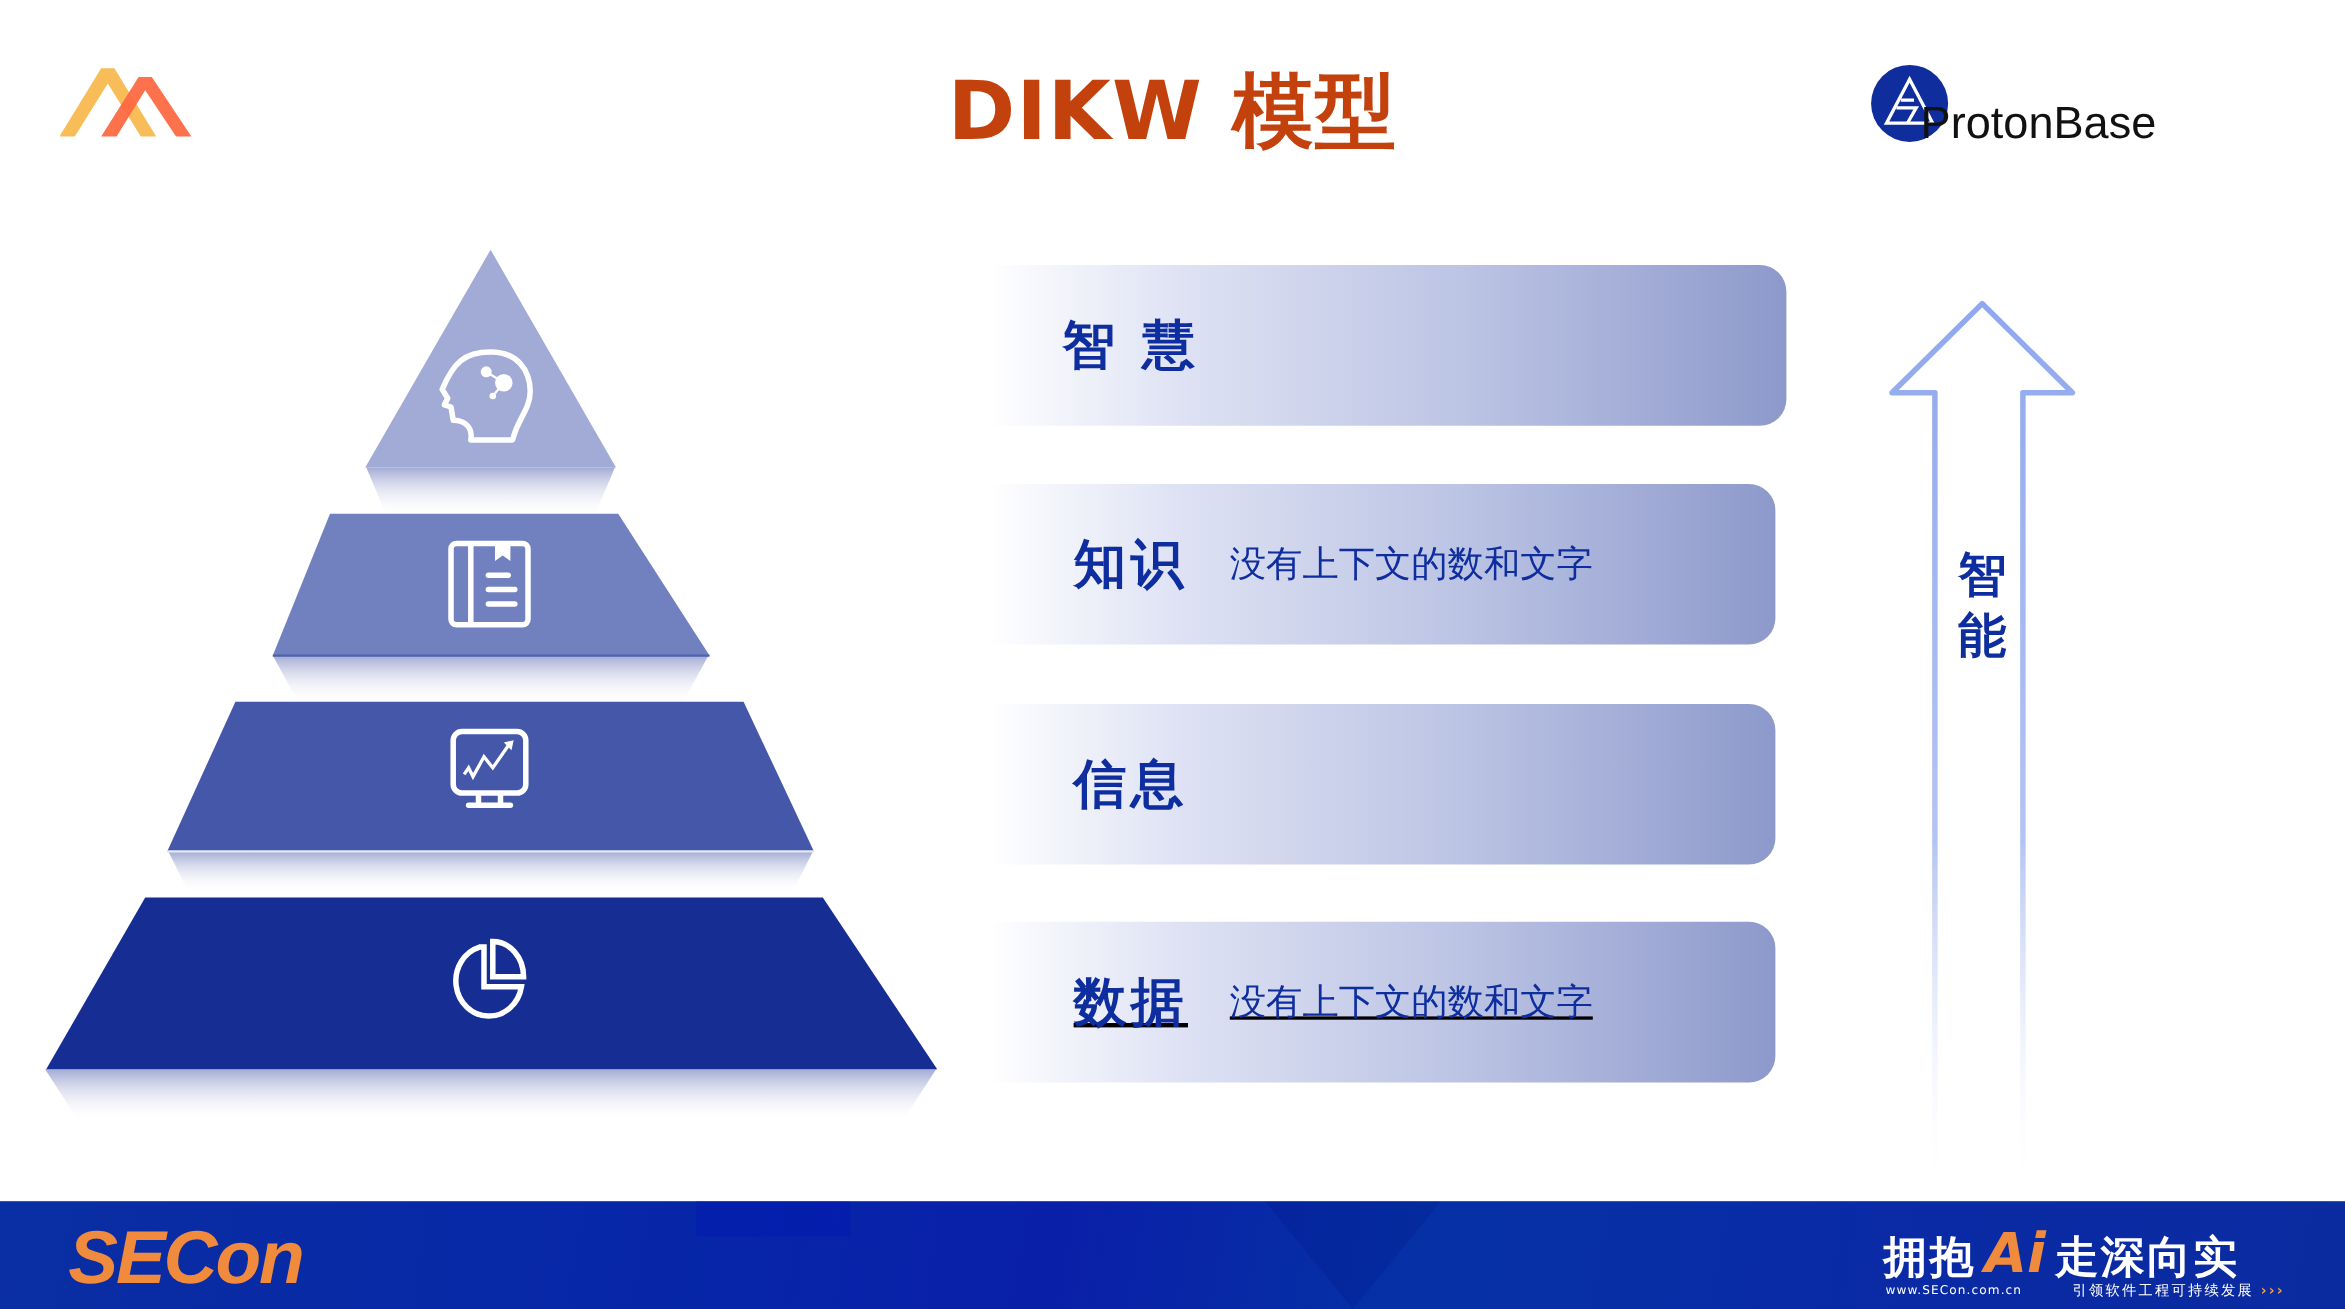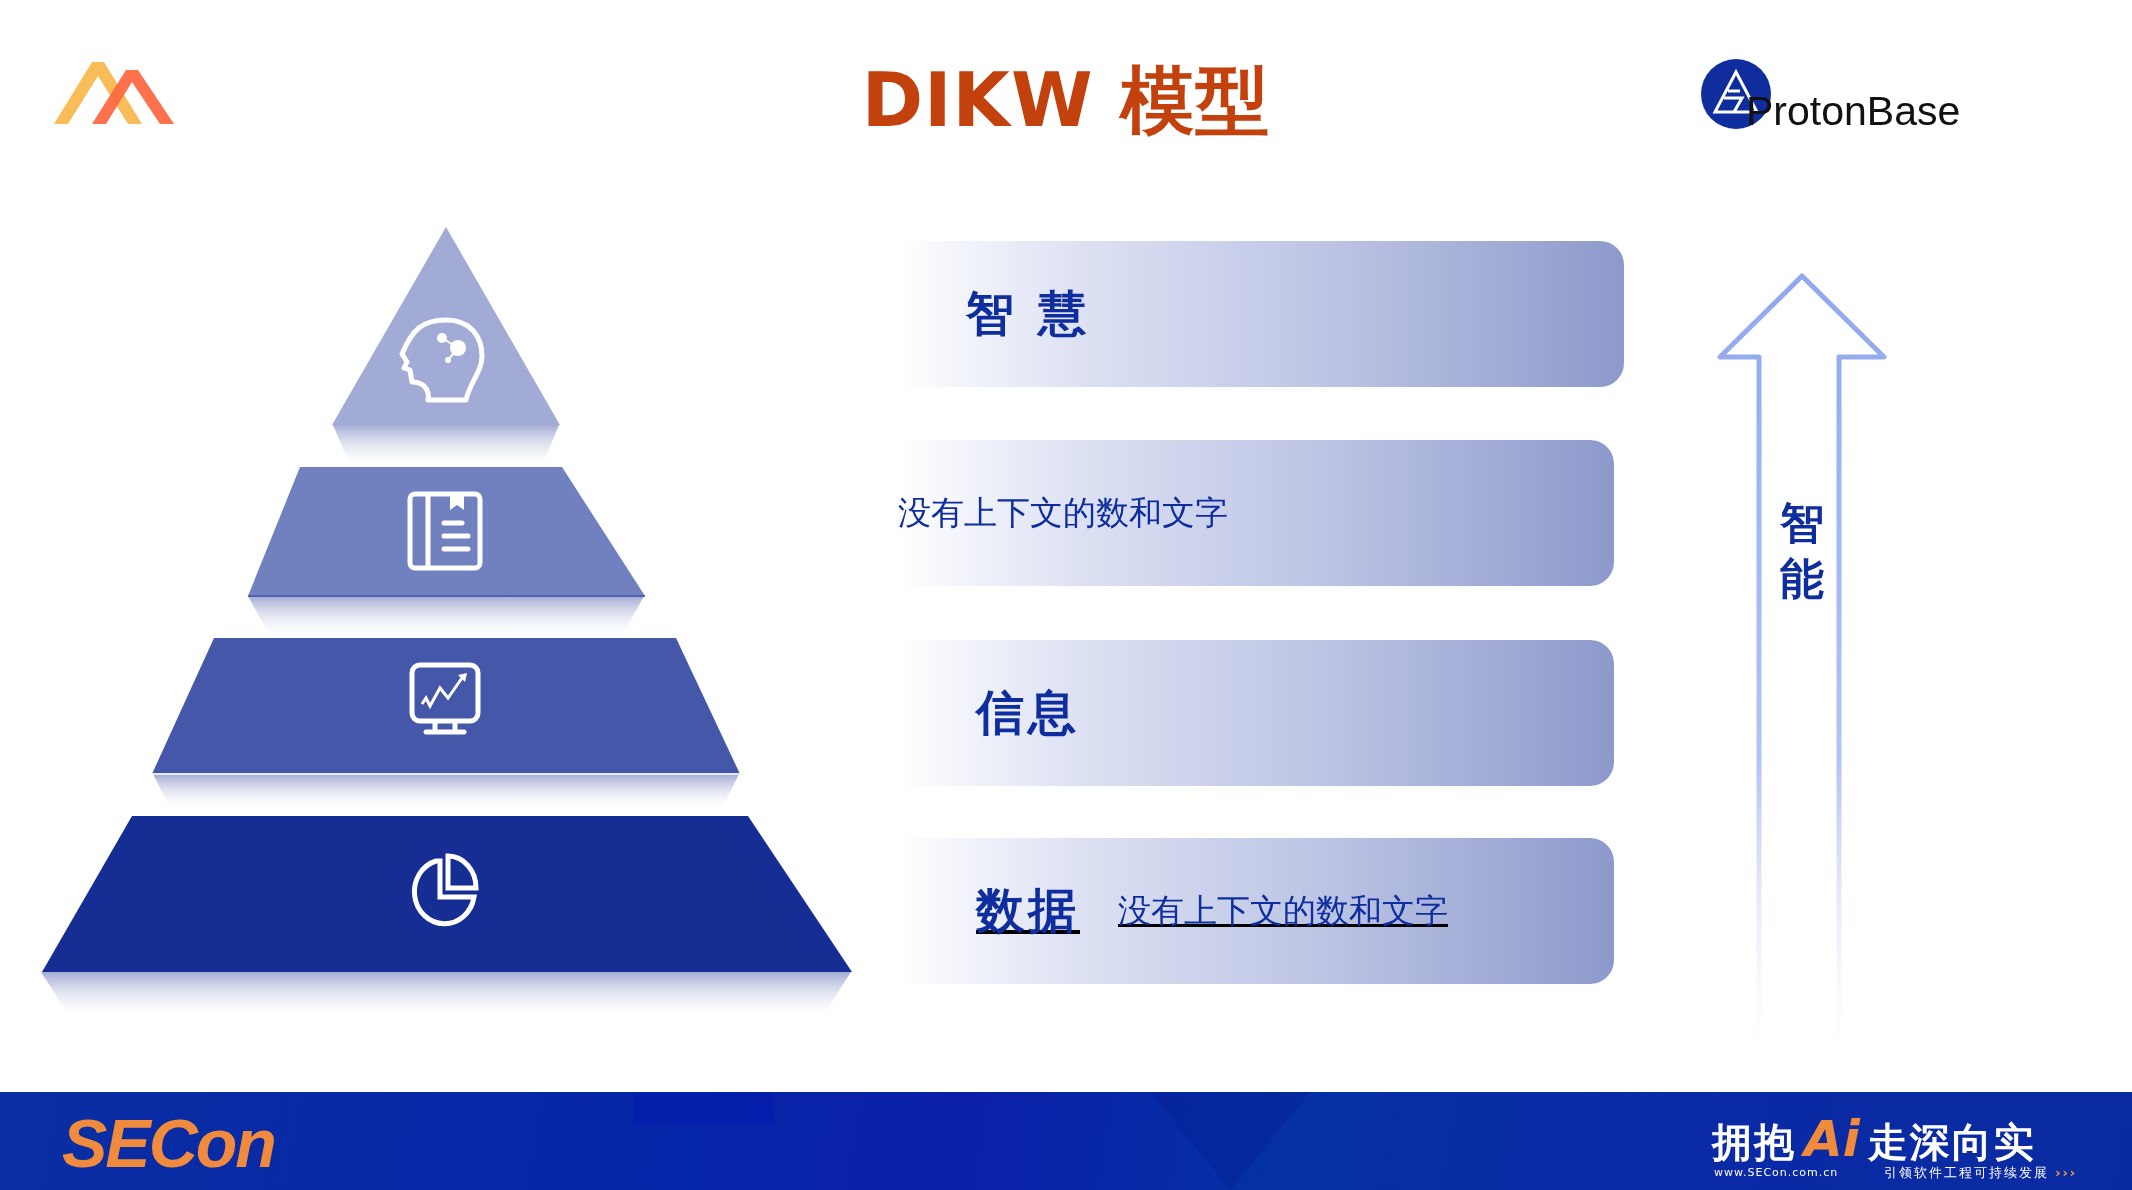--- a/index.html
+++ b/index.html
@@ -103,20 +103,21 @@
   <g fill="none" stroke="#fff" stroke-width="5">
     <path d="M406,641 A30,32 0 1 0 444,677 L410,677 L410,641 Z"></path>
     <path d="M418,636 A28,32 0 0 1 446,668 L418,668 Z"></path>
   </g>
 </svg>
 
 <div class="abs card" style="left:898px;top:241px;width:726px;">
   <span class="head">智 慧</span>
 </div>
 <div class="abs card" style="left:898px;top:440px;width:716px;">
+  <span class="head">知识</span>
   <span class="desc">没有上下文的数和文字</span>
 </div>
 <div class="abs card" style="left:898px;top:640px;width:716px;">
   <span class="head">信息</span>
 </div>
 <div class="abs card" style="left:898px;top:838px;width:716px;text-decoration:underline;">
   <span class="head">数据</span>
   <span class="desc">没有上下文的数和文字</span>
 </div>
 

